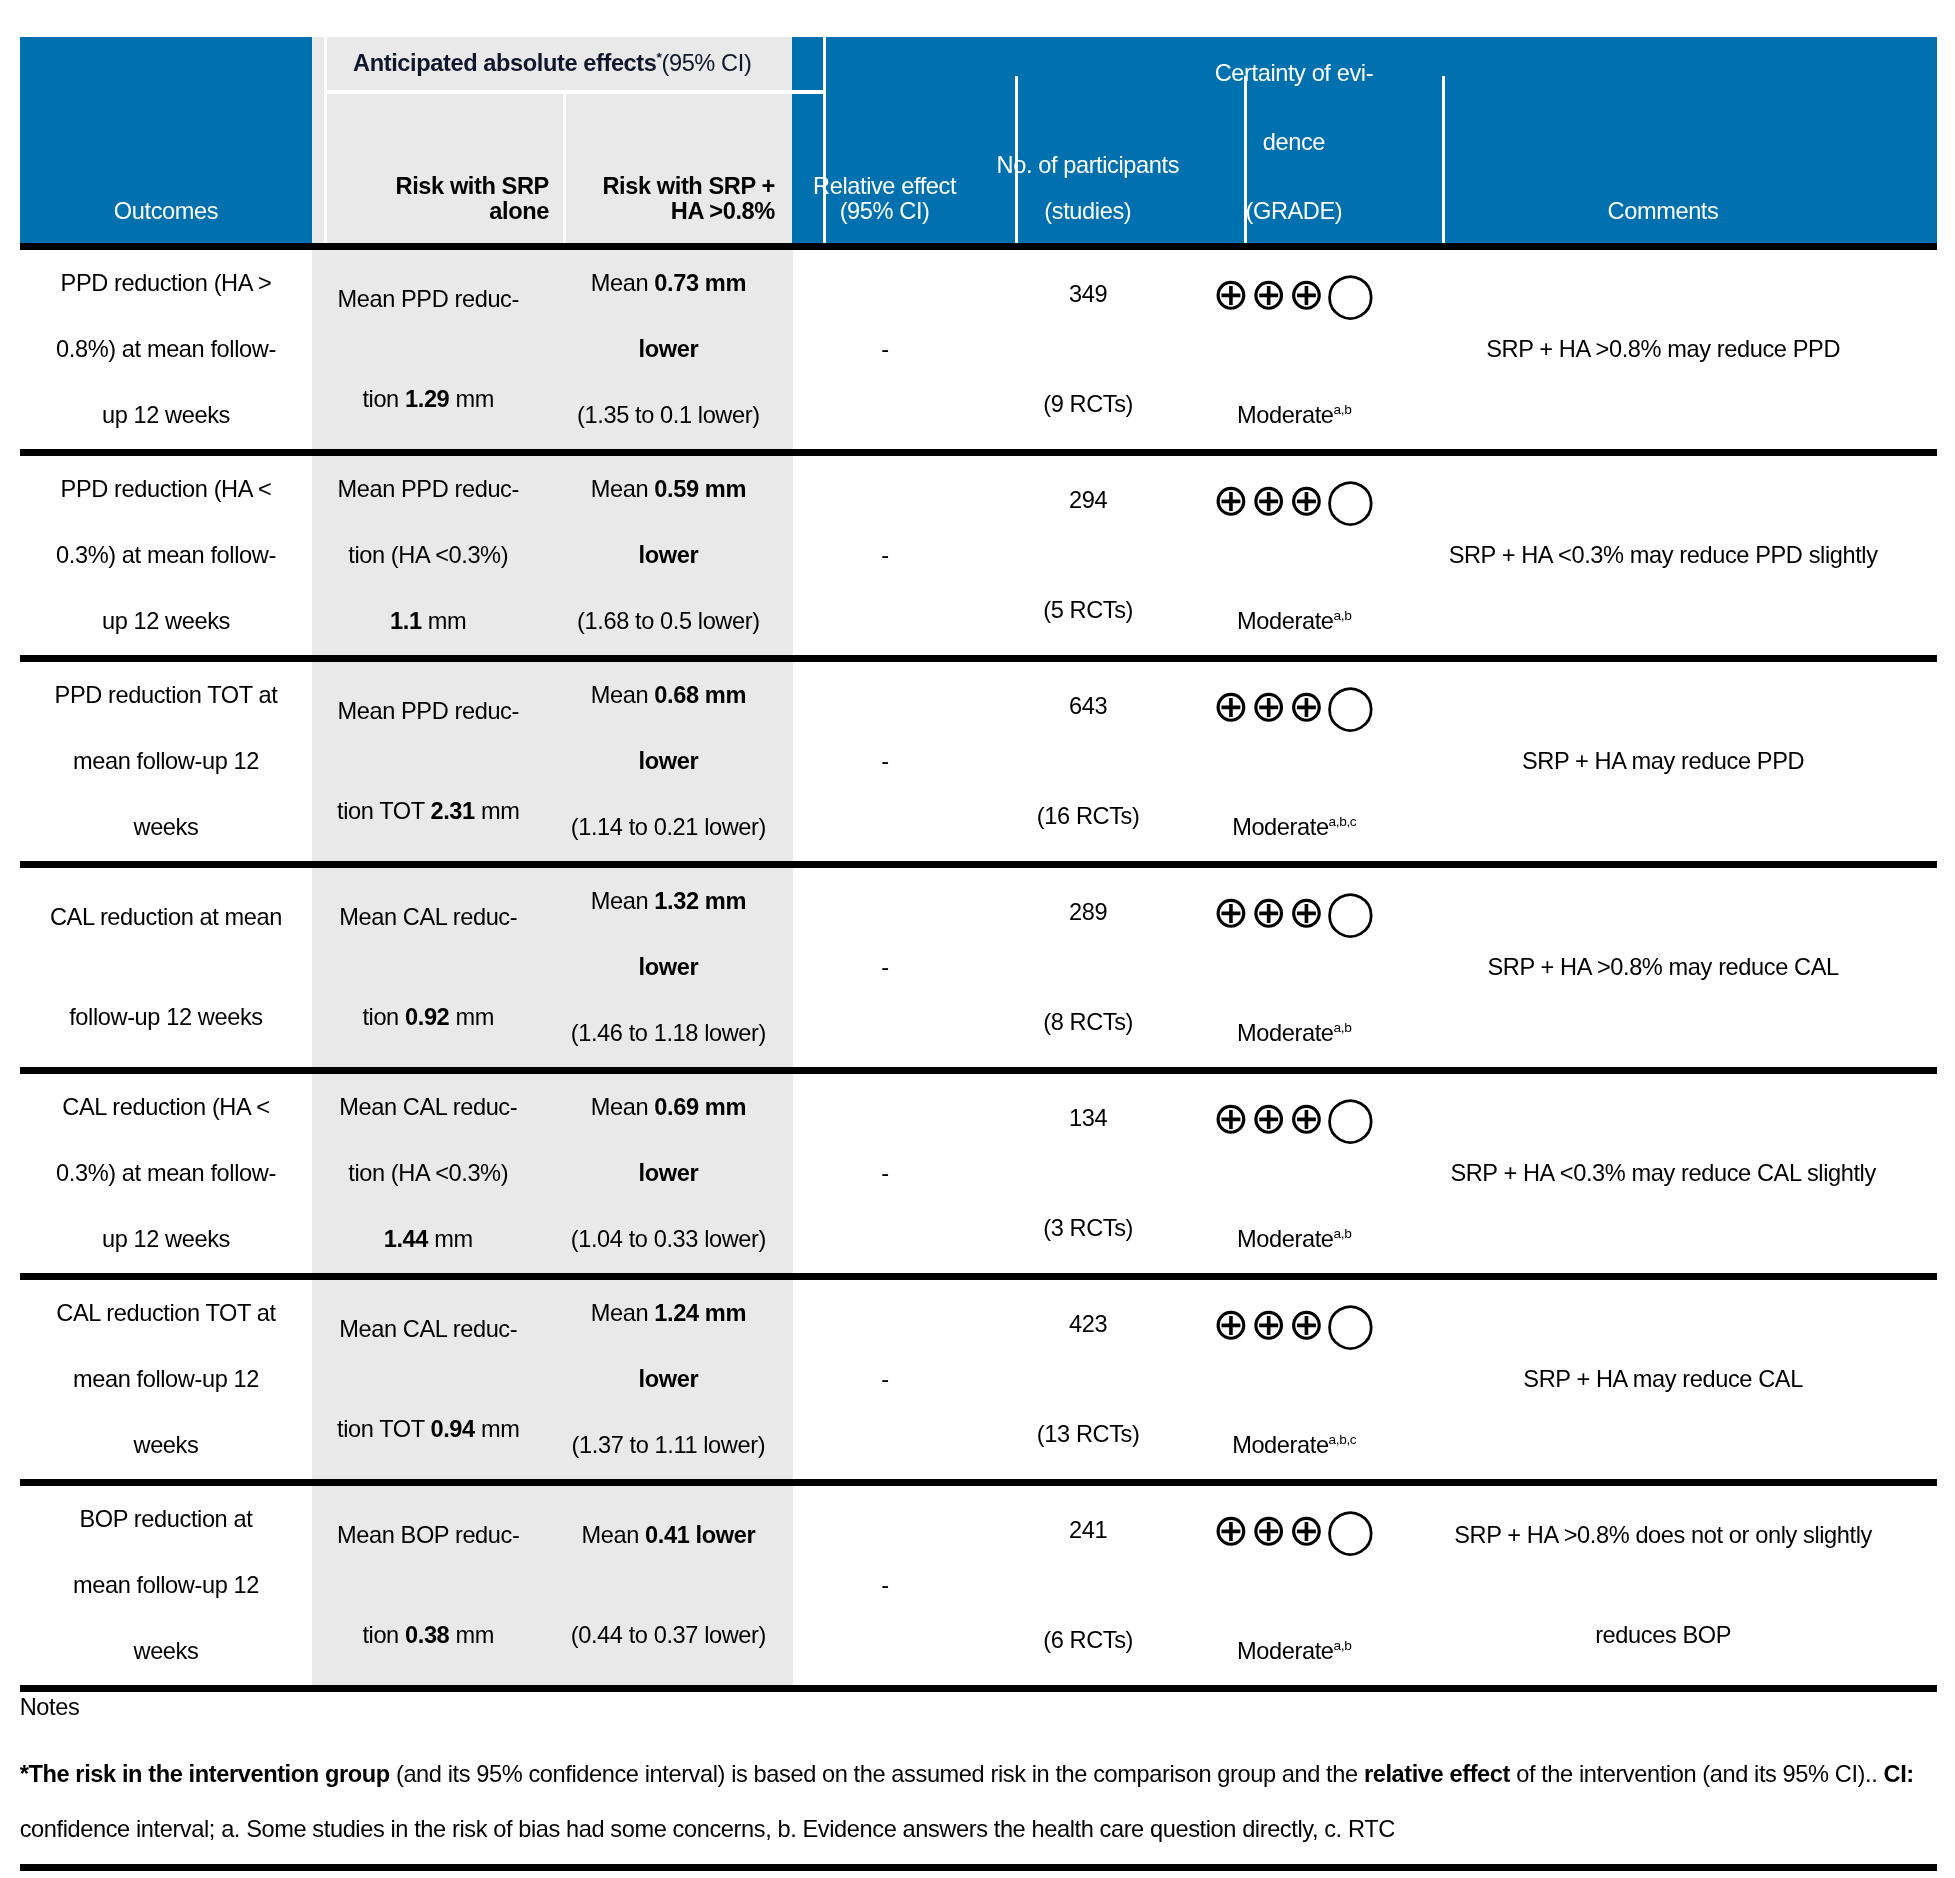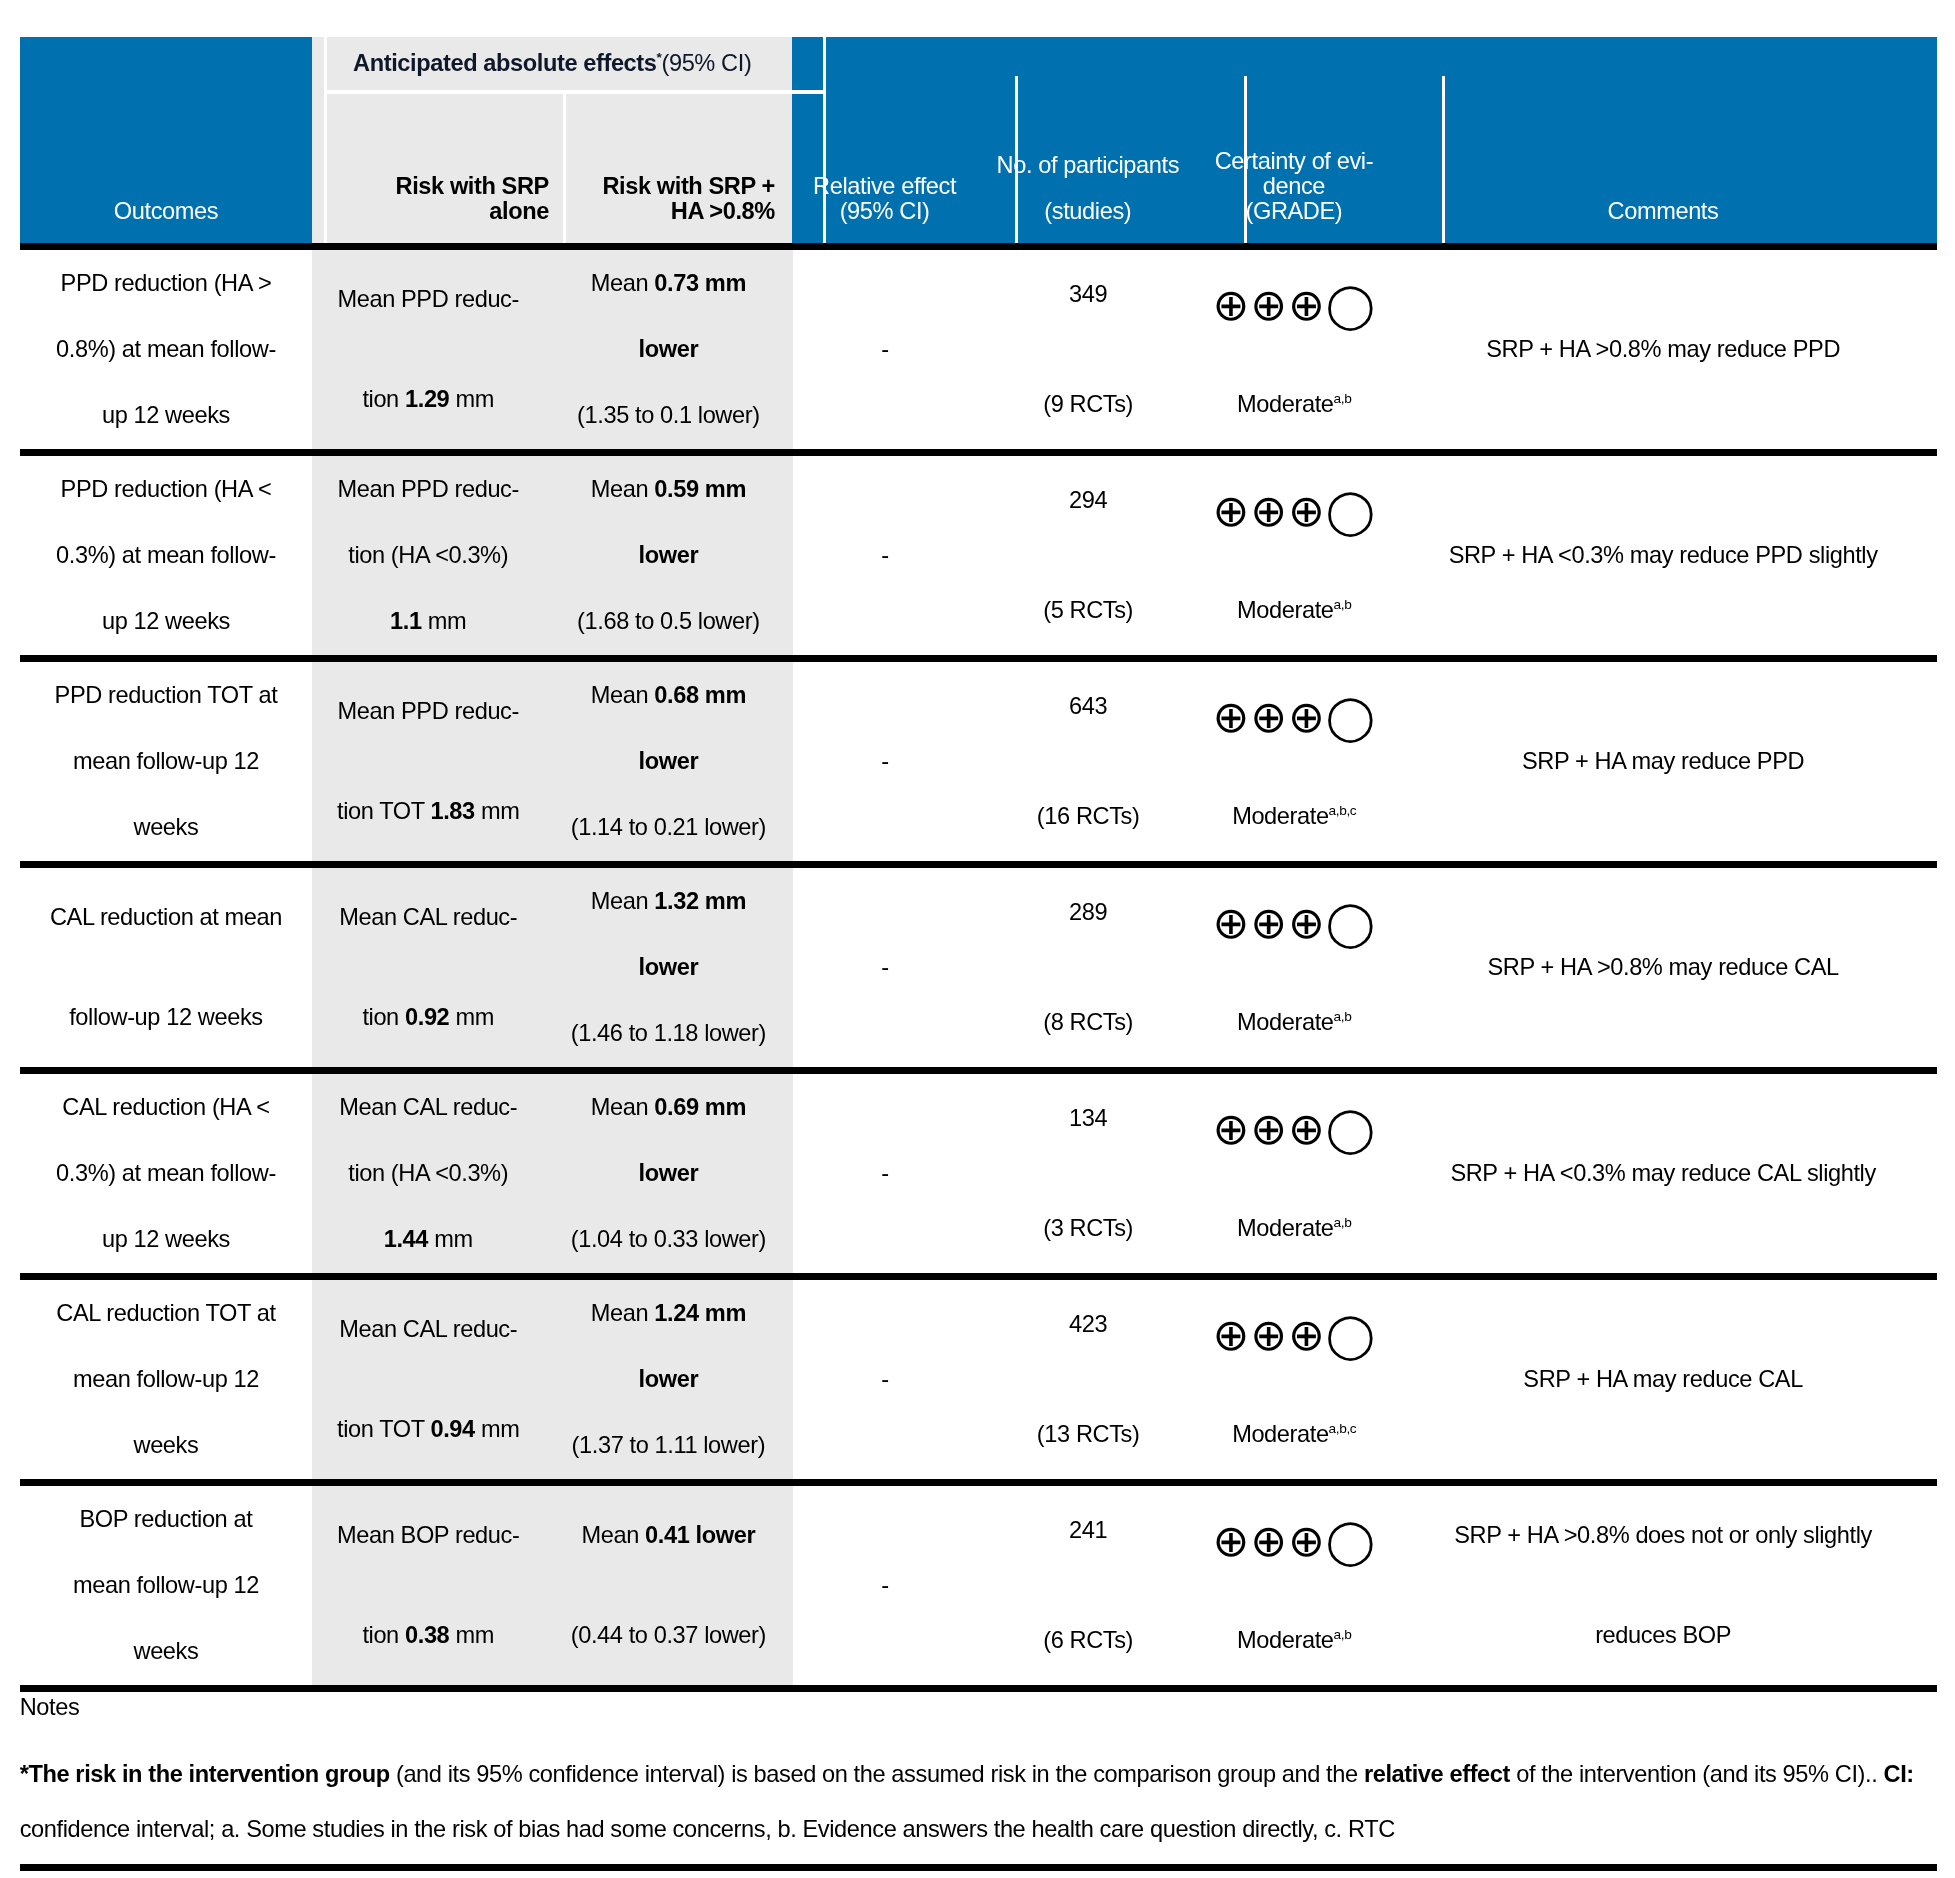--- a/index.html
+++ b/index.html
@@ -9,21 +9,21 @@
     height:1878px;
     background:#ffffff;
     font-family:"Liberation Sans","DejaVu Sans",sans-serif;
     color:#000;
     letter-spacing:-0.4px;
     overflow:hidden;
   }
   .tbl{position:absolute;left:19.7px;top:37px;width:1917px;}
   
   .c1{width:304px;} .c2{width:241px;} .c3{width:258px;}
-  .c4{width:192px;} .c5{width:230px;gap:21px;} .c6{width:198px;} .c7{width:569px;}
+  .c4{width:192px;} .c5{width:230px;gap:21px;} .c6{width:198px;gap:44px;} .c7{width:569px;}
   
   .thead{display:flex;height:206px;position:relative;}
   .hcell{
     box-sizing:border-box;
     display:flex;flex-direction:column;justify-content:flex-end;align-items:center;
     text-align:center;font-size:23.6px;line-height:57px;
     padding:0 4.4px 19.7px 4.4px;
   }
   .hblue{background:#0070AF;color:#ffffff;font-weight:400;}
   .hgroup{width:499px;display:flex;flex-direction:column;background:#E9E9E9;}
@@ -177,21 +177,21 @@
     <div class="rule"></div>
 
     <div class="tr">
       <div class="td c1">
           <div class="line">PPD reduction TOT at</div>
           <div class="line">mean follow-up 12</div>
           <div class="line">weeks</div>
         </div>
       <div class="td gray c2">
           <div class="line">Mean PPD reduc-</div>
-          <div class="line">tion TOT <b>1.83</b> mm</div>
+          <div class="line">tion TOT <b>2.31</b> mm</div>
         </div>
       <div class="td gray c3">
           <div class="line">Mean <b>0.68 mm</b></div>
           <div class="line"><b>lower</b></div>
           <div class="line">(1.14 to 0.21 lower)</div>
         </div>
       <div class="td c4">
           <div class="line">-</div>
         </div>
       <div class="td c5">

